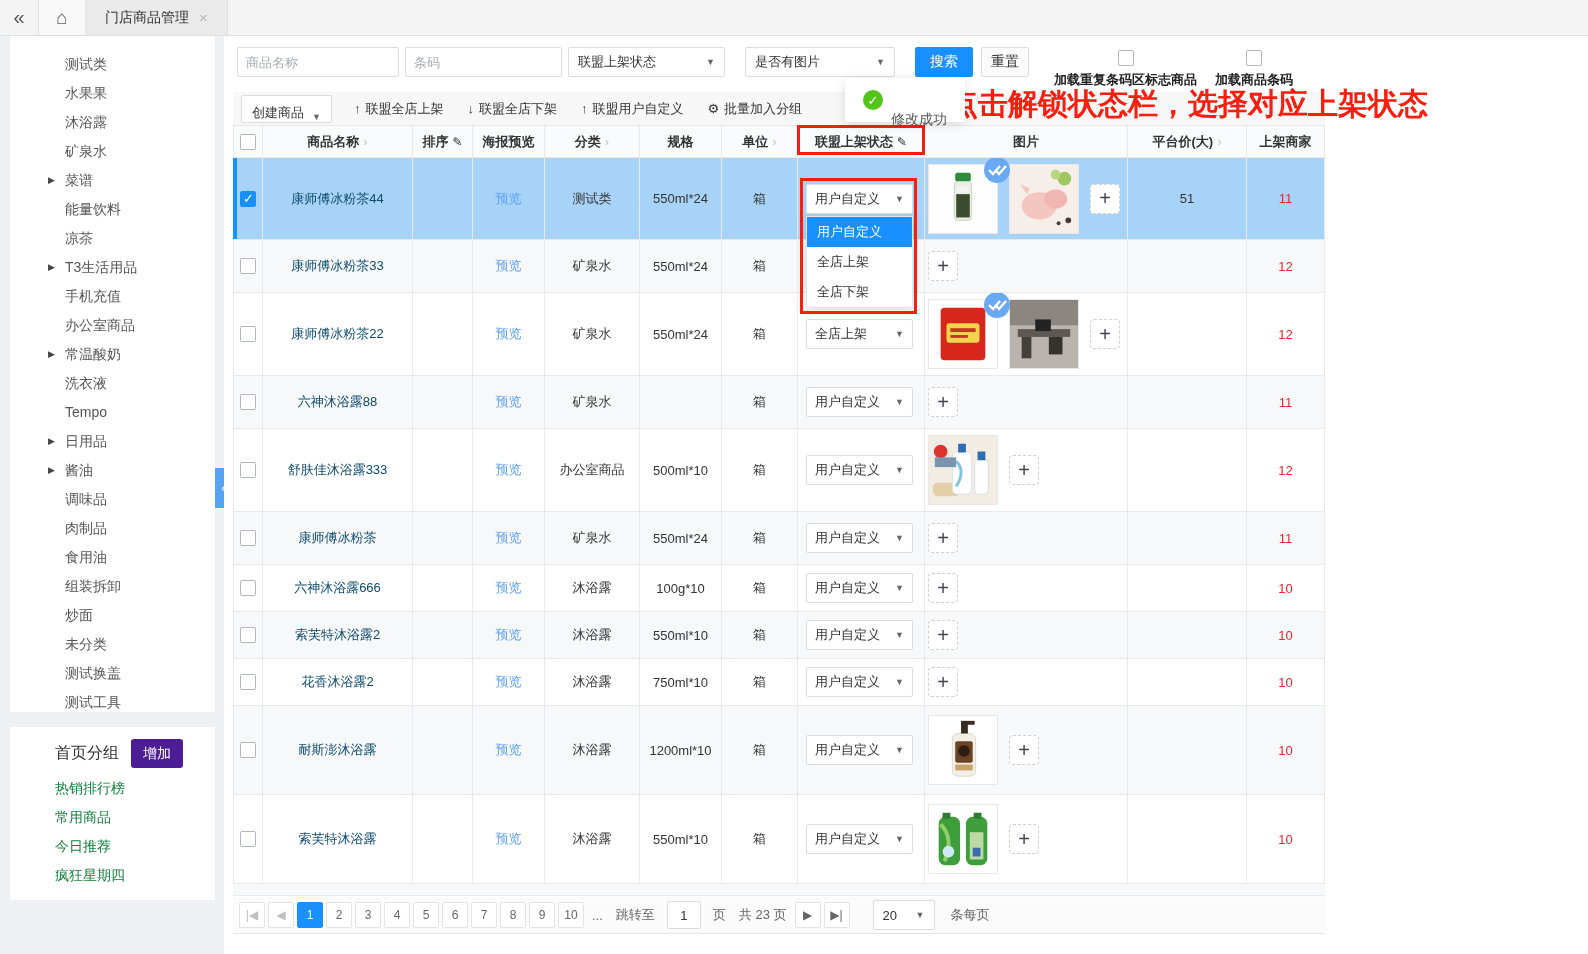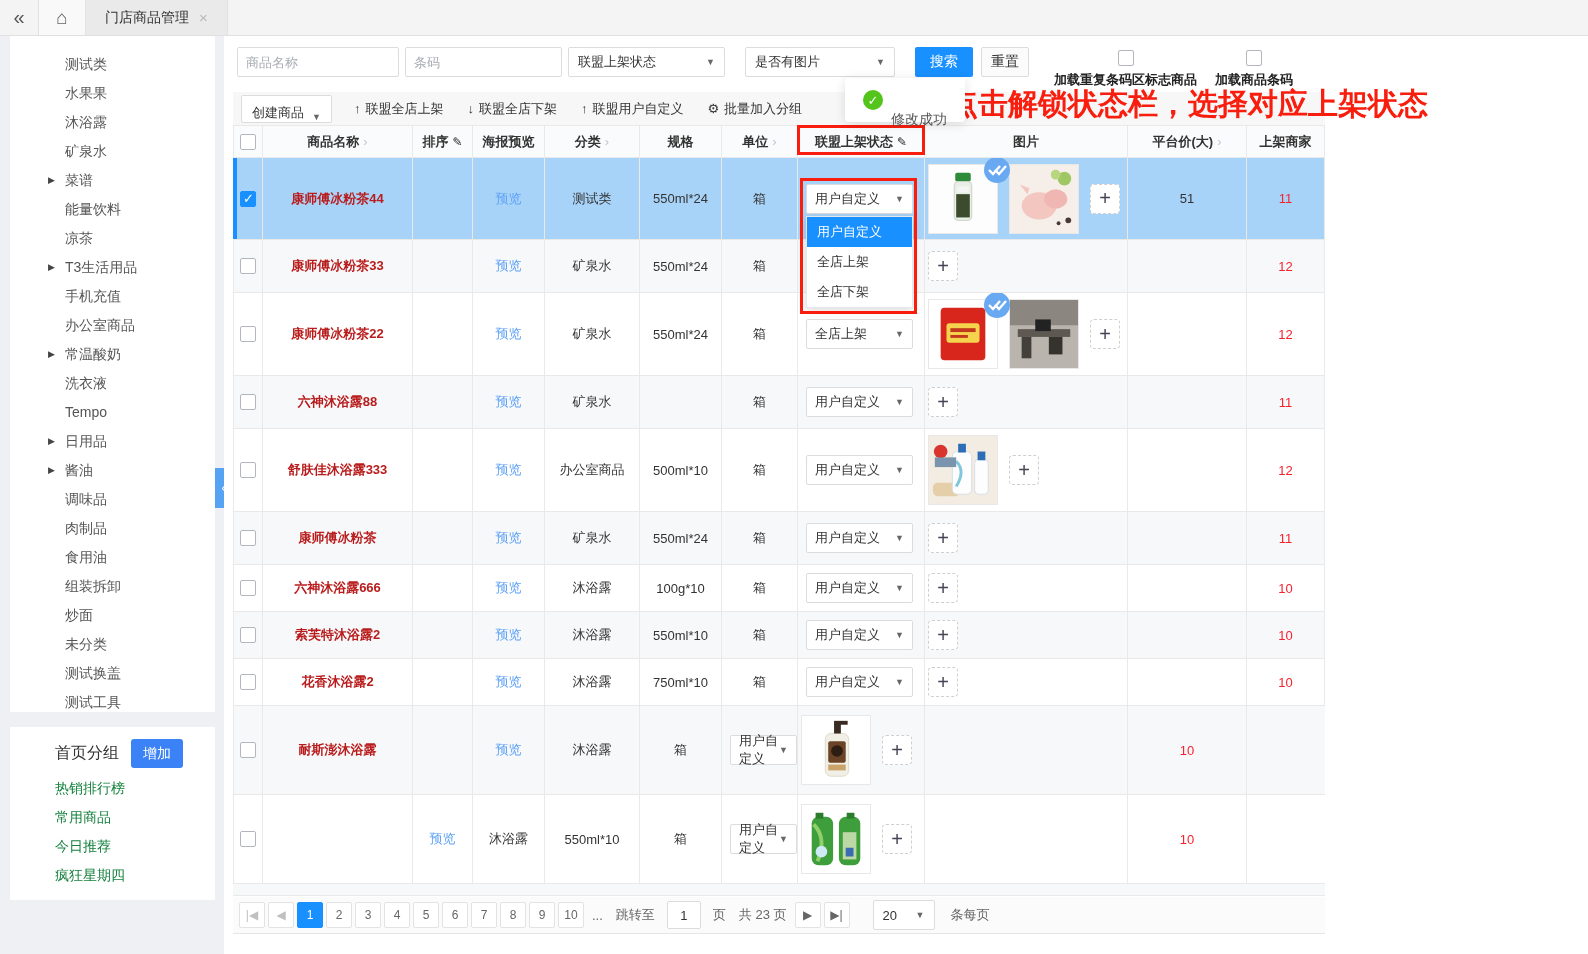--- a/index.html
+++ b/index.html
@@ -22,21 +22,21 @@
   
   .sidebar { position:absolute; left:10px; top:36px; width:205px; height:676px; background:#fff; overflow:hidden; }
   .side-frag { height:9px; overflow:hidden; }
   .side-list { padding-top:5px; }
   .side-item { position:relative; height:29px; line-height:29px; padding-left:55px;
     font-size:14px; color:#555; cursor:pointer; white-space:nowrap; }
   .side-item .tri { position:absolute; left:38px; top:0; color:#444; font-size:9px; }
   .homepanel { position:absolute; left:10px; top:727px; width:205px; height:173px; background:#fff; }
   .hp-head { display:flex; align-items:center; gap:12px; padding:12px 0 6px 45px; }
   .hp-title { font-size:16px; color:#333; }
-  .hp-add { background:#3b82f6; color:#fff; border:none; width:52px; height:29px;
+  .hp-add { background:#4c1d95; color:#fff; border:none; width:52px; height:29px;
     border-radius:3px; font-size:14px; cursor:pointer; }
   .hp-item { height:29px; line-height:29px; padding-left:45px; font-size:14px; color:#15803d; cursor:pointer; }
   .side-handle { position:absolute; left:215px; top:468px; width:17px; height:40px;
     background:#57a3f3; border-radius:0 4px 4px 0; color:#fff; display:flex;
     align-items:center; justify-content:center; font-size:12px; cursor:pointer; }
   
   .main { position:absolute; left:224px; top:36px; width:1364px; height:918px; background:#fff; }
   
   .filters { position:absolute; left:13px; top:11px; height:30px; display:flex; align-items:center; }
   .f-input { width:162px; height:30px; border:1px solid #dcdcdc; border-radius:2px;
@@ -70,21 +70,21 @@
   .trow.head { height:33px; background:#fafbfc; border-top:1px solid #e9e9e9; font-weight:700; }
   .trow.even { background:#f7f8fa; }
   .trow.sel { background:#a8d3f8; }
   .trow.sel::before { content:""; position:absolute; left:0; top:0; bottom:0; width:4px; background:#1890ff; }
   .tcell { border-right:1px solid #e9e9e9; display:flex; align-items:center; justify-content:center;
     overflow:hidden; font-size:13px; }
   .tcell:first-child { border-left:1px solid #e9e9e9; }
   .trow.head .tcell { gap:4px; }
   .hchev { color:#c0c4cc; font-weight:400; font-size:13px; }
   .hpencil { font-size:12px; color:#222; }
-  .c-name { color:#b91c1c; cursor:pointer;font-weight:bold; }
+  .c-name { color:#0c4a6e; cursor:pointer; }
   .c-prev { color:#5ea2f7; cursor:pointer; }
   .c-merch { color:#f5222d; }
   .cell-status { justify-content:flex-start; padding-left:8px; }
   .row-select { width:107px; height:30px; background:#fff; border:1px solid #dcdcdc; border-radius:2px;
     display:flex; align-items:center; justify-content:space-between; padding:0 8px; cursor:pointer; }
   .cell-img { justify-content:flex-start; padding-left:3px; gap:11px; }
   .pimg { width:70px; height:70px; border:1px solid #e8e8e8; background:#fff; position:relative; flex:0 0 auto; }
   .pimg svg { display:block; width:100%; height:100%; }
   .badge { position:absolute; right:-13px; top:-8px; width:26px; height:26px; z-index:3; }
   .plusbox { width:30px; height:30px; border:1px dashed #cfcfcf; border-radius:4px; background:#fff;
@@ -600,20 +600,21 @@
             <span class="cbx"></span>
           </div>
           <div class="tcell">
             <span class="c-name">耐斯澎沐浴露</span>
           </div>
           <div class="tcell"></div>
           <div class="tcell">
             <span class="c-prev">预览</span>
           </div>
           <div class="tcell">沐浴露</div>
+          <div class="tcell">1200ml*10</div>
           <div class="tcell">箱</div>
           <div class="tcell cell-status">
             <div class="row-select">
               <span>用户自定义</span>
               <span class="caret">▼</span>
             </div>
           </div>
           <div class="tcell cell-img">
             <div class="pimg">
               <svg viewBox="0 0 70 70">
@@ -629,20 +630,23 @@
             <div class="plusbox">+</div>
           </div>
           <div class="tcell"></div>
           <div class="tcell">
             <span class="c-merch">10</span>
           </div>
         </div>
         <div class="trow" style="height: 89px;">
           <div class="tcell">
             <span class="cbx"></span>
+          </div>
+          <div class="tcell">
+            <span class="c-name">索芙特沐浴露</span>
           </div>
           <div class="tcell"></div>
           <div class="tcell">
             <span class="c-prev">预览</span>
           </div>
           <div class="tcell">沐浴露</div>
           <div class="tcell">550ml*10</div>
           <div class="tcell">箱</div>
           <div class="tcell cell-status">
             <div class="row-select">

